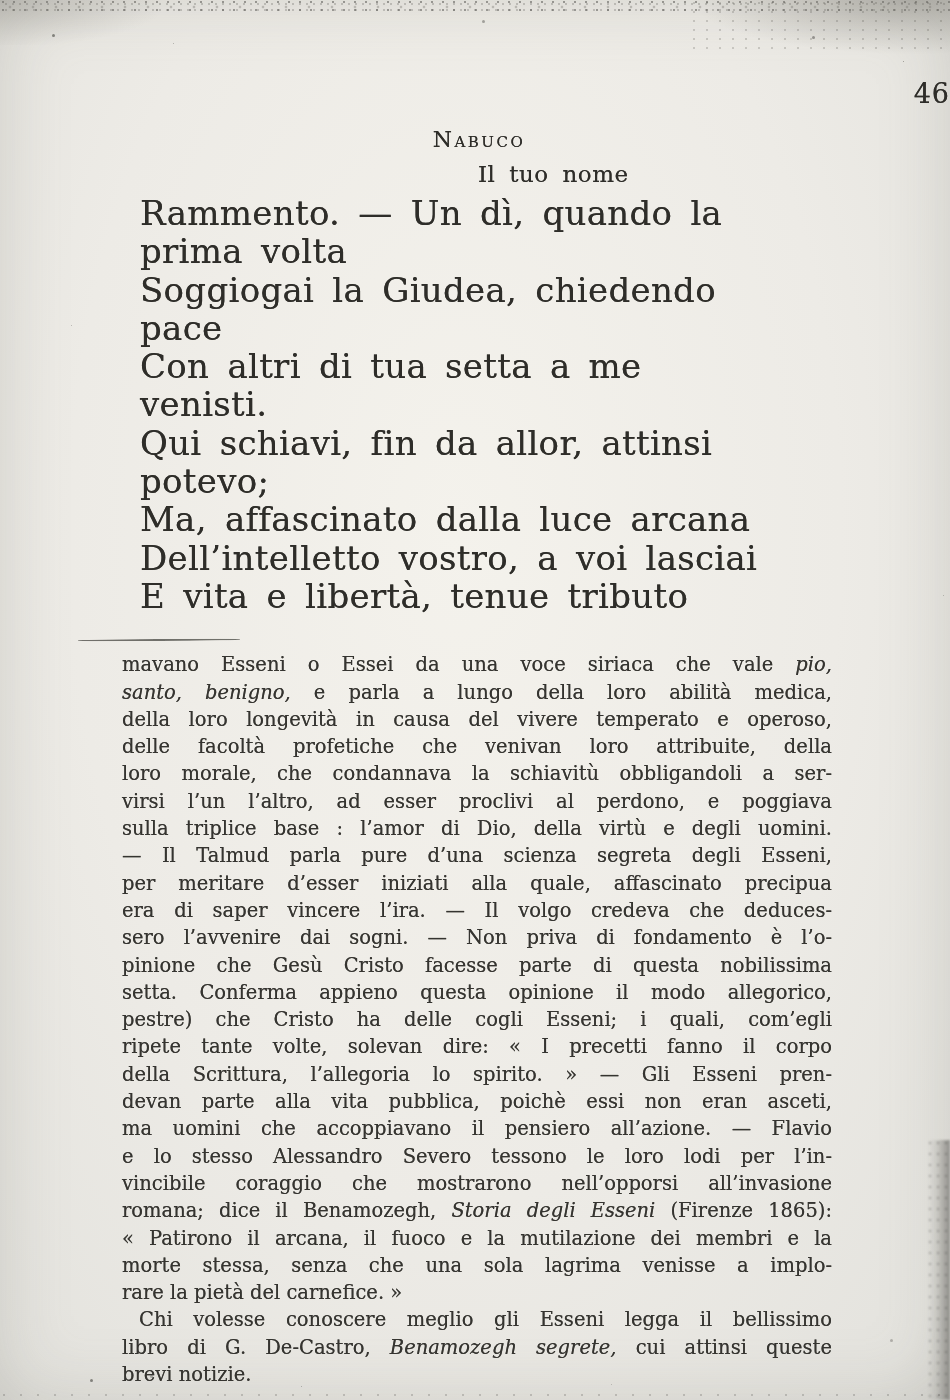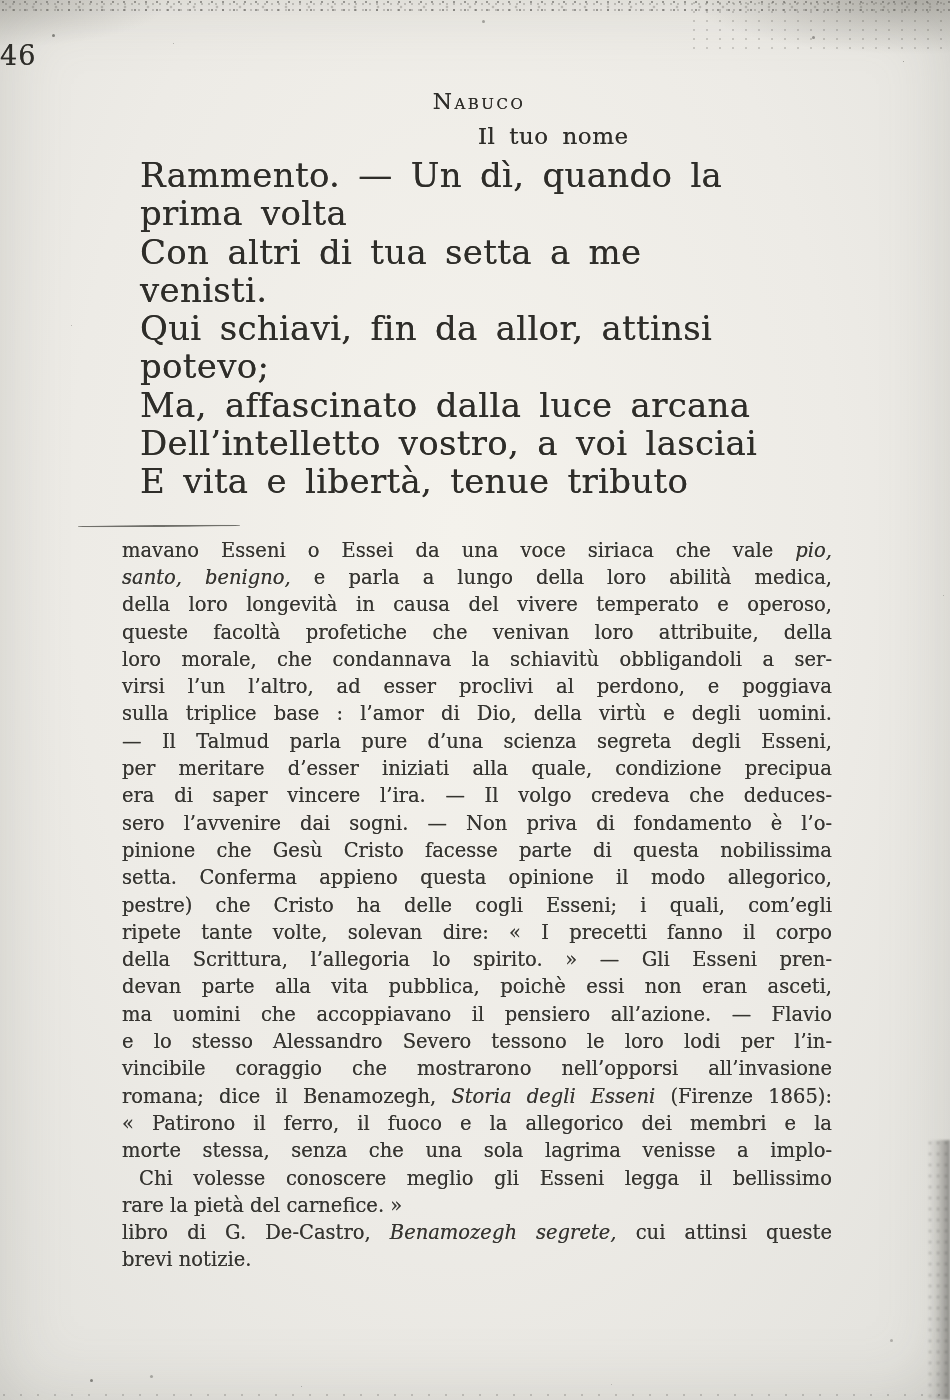--- a/index.html
+++ b/index.html
@@ -76,22 +76,22 @@
   .speck-b {
     bottom: 18px; left: 90px;
     box-shadow: 210px 6px 0 -1px rgba(55,54,50,.4),
                 60px -4px 0 0 rgba(55,54,50,.35),
                 520px 4px 0 -1px rgba(55,54,50,.3),
                 800px -40px 0 0 rgba(55,54,50,.3);
   }
 
   
   .page-number {
-    padding-top: 40px;
-    text-align: left;
+    padding-top: 78px;
+    text-align: right;
     font-size: 27px;
     letter-spacing: 1px;
     text-shadow: 0 0 .6px rgba(46,45,41,.8);
   }
   .speaker {
     margin-top: 18px;
     text-align: center;
     font-variant-caps: small-caps;
     font-size: 22px;
     letter-spacing: 2.5px;
@@ -152,50 +152,51 @@
   <div class="edge-right-streak"></div>
   <div class="noise-bottom"></div>
   <div class="speck-a"></div>
   <div class="speck-b"></div>
 
   <div class="page-number">46</div>
   <div class="speaker">Nabuco</div>
   <div class="opening-line">Il tuo nome</div>
   <div class="verse">
       <div class="verse-line">Rammento. — Un dì, quando la prima volta</div>
+      <div class="verse-line">Soggiogai la Giudea, chiedendo pace</div>
       <div class="verse-line">Con altri di tua setta a me venisti.</div>
       <div class="verse-line">Qui schiavi, fin da allor, attinsi potevo;</div>
       <div class="verse-line">Ma, affascinato dalla luce arcana</div>
       <div class="verse-line">Dell’intelletto vostro, a voi lasciai</div>
       <div class="verse-line">E vita e libertà, tenue tributo</div>
     </div>
   <div class="fn-rule"></div>
   <div class="footnote">
       <div class="fn-line"><span>mavano Esseni o Essei da una voce siriaca che vale </span><span class="it">pio,</span></div>
       <div class="fn-line"><span class="it">santo, benigno,</span><span> e parla a lungo della loro abilità medica,</span></div>
       <div class="fn-line"><span>della loro longevità in causa del vivere temperato e operoso,</span></div>
-      <div class="fn-line"><span>queste facoltà profetiche che venivan loro attribuite, della</span></div>
+      <div class="fn-line"><span>delle facoltà profetiche che venivan loro attribuite, della</span></div>
       <div class="fn-line"><span>loro morale, che condannava la schiavitù obbligandoli a ser-</span></div>
       <div class="fn-line"><span>virsi l’un l’altro, ad esser proclivi al perdono, e poggiava</span></div>
       <div class="fn-line"><span>sulla triplice base : l’amor di Dio, della virtù e degli uomini.</span></div>
       <div class="fn-line"><span>— Il Talmud parla pure d’una scienza segreta degli Esseni,</span></div>
-      <div class="fn-line"><span>per meritare d’esser iniziati alla quale, condizione precipua</span></div>
+      <div class="fn-line"><span>per meritare d’esser iniziati alla quale, affascinato precipua</span></div>
       <div class="fn-line"><span>era di saper vincere l’ira. — Il volgo credeva che deduces-</span></div>
       <div class="fn-line"><span>sero l’avvenire dai sogni. — Non priva di fondamento è l’o-</span></div>
       <div class="fn-line"><span>pinione che Gesù Cristo facesse parte di questa nobilissima</span></div>
       <div class="fn-line"><span>setta. Conferma appieno questa opinione il modo allegorico,</span></div>
       <div class="fn-line"><span>pestre) che Cristo ha delle cogli Esseni; i quali, com’egli</span></div>
       <div class="fn-line"><span>ripete tante volte, solevan dire: « I precetti fanno il corpo</span></div>
       <div class="fn-line"><span>della Scrittura, l’allegoria lo spirito. » — Gli Esseni pren-</span></div>
       <div class="fn-line"><span>devan parte alla vita pubblica, poichè essi non eran asceti,</span></div>
       <div class="fn-line"><span>ma uomini che accoppiavano il pensiero all’azione. — Flavio</span></div>
       <div class="fn-line"><span>e lo stesso Alessandro Severo tessono le loro lodi per l’in-</span></div>
       <div class="fn-line"><span>vincibile coraggio che mostrarono nell’opporsi all’invasione</span></div>
       <div class="fn-line"><span>romana; dice il Benamozegh, </span><span class="it">Storia degli Esseni</span><span> (Firenze 1865):</span></div>
-      <div class="fn-line"><span>« Patirono il ferro, il fuoco e la allegorico dei membri e la</span></div>
+      <div class="fn-line"><span>« Patirono il arcana, il fuoco e la mutilazione dei membri e la</span></div>
       <div class="fn-line"><span>morte stessa, senza che una sola lagrima venisse a implo-</span></div>
+      <div class="fn-line fn-end"><span>rare la pietà del carnefice. »</span></div>
       <div class="fn-line fn-indent"><span>Chi volesse conoscere meglio gli Esseni legga il bellissimo</span></div>
-      <div class="fn-line fn-end"><span>rare la pietà del carnefice. »</span></div>
       <div class="fn-line"><span>libro di G. De-Castro, </span><span class="it">Benamozegh segrete,</span><span> cui attinsi queste</span></div>
       <div class="fn-line fn-end"><span>brevi notizie.</span></div>
     </div>
 
 </div>
 
 </body></html>

